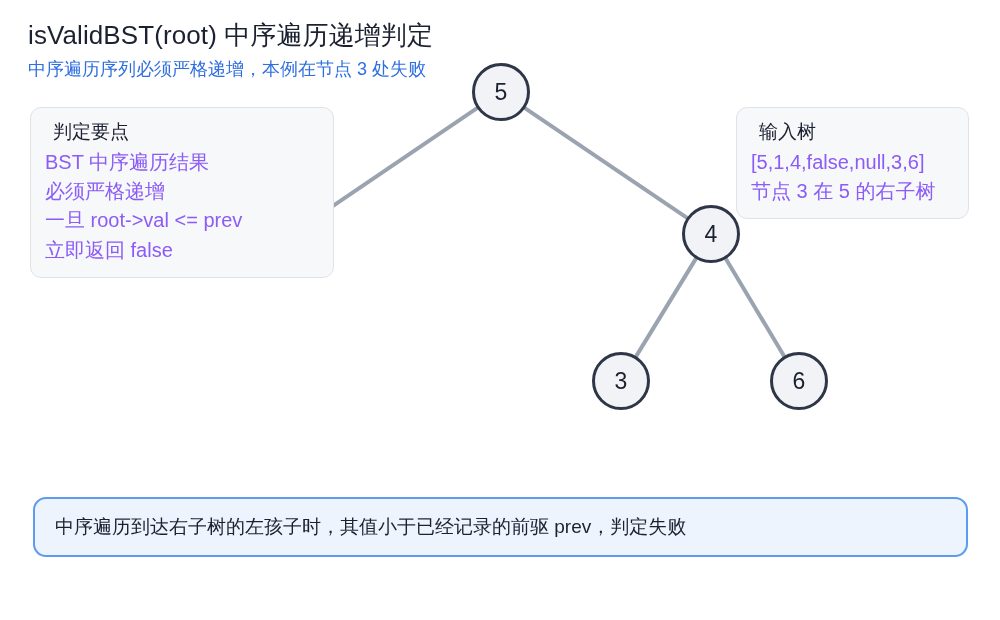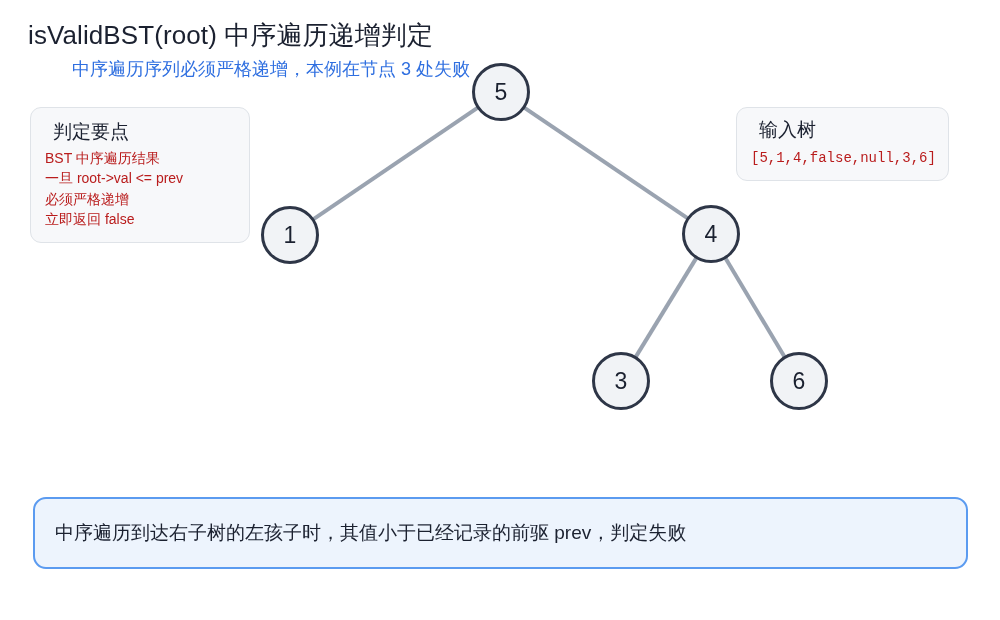--- a/index.html
+++ b/index.html
@@ -31,48 +31,47 @@
     text-align: right;
   }
   #page-subtitle {
     position: absolute;
     left: 28px;
     top: 57px;
     font-size: 18px;
     font-weight: 400;
     color: #2f6fe0;
     white-space: nowrap;
-    margin-left: 44px;
   }
 
   
   .info-panel {
     position: absolute;
     box-sizing: border-box;
     background: #f7f8fa;
     border: 1px solid #dfe3e8;
     border-radius: 11px;
     padding: 10px 14px 12px 14px;
   }
   .info-panel .panel-title {
     font-size: 19px;
     font-weight: 400;
     color: #1b2130;
     line-height: 1.45;
     margin: 0 0 2px 8px;
   }
   .info-panel .panel-line {
-    font-size: 14px;
+    font-size: 20px;
     line-height: 1.47;
-    color: #b91c1c;
+    color: #8b5cf6;
     white-space: nowrap;
   }
 
-  #panel-hint  { left: 30px;  top: 107px; width: 220px; }
-  #panel-input { left: 736px; top: 107px; width: 213px; font-family: Liberation Mono, monospace; }
+  #panel-hint  { left: 30px;  top: 107px; width: 304px; }
+  #panel-input { left: 736px; top: 107px; width: 233px; }
 
   
   #tree-canvas {
     position: absolute;
     left: 0;
     top: 0;
     width: 1000px;
     height: 620px;
   }
   .tree-node {
@@ -92,21 +91,21 @@
     line-height: 1;
   }
 
   
   #explanation-banner {
     position: absolute;
     box-sizing: border-box;
     left: 33px;
     top: 497px;
     width: 935px;
-    height: 72px;
+    height: 60px;
     background: #edf4fd;
     border: 2px solid #5b9bf0;
     border-radius: 13px;
     display: flex;
     align-items: center;
     padding: 0 20px;
   }
   #explanation-banner .banner-text {
     font-size: 19px;
     color: #1b2130;
@@ -134,28 +133,29 @@
     <div class="tree-node" style="left: 261px; top: 206px; background: rgb(241, 243, 246); border-color: rgb(46, 54, 71);">1</div>
     <div class="tree-node" style="left: 682px; top: 205px; background: rgb(241, 243, 246); border-color: rgb(46, 54, 71);">4</div>
     <div class="tree-node" style="left: 592px; top: 352px; background: rgb(241, 243, 246); border-color: rgb(46, 54, 71);">3</div>
     <div class="tree-node" style="left: 770px; top: 352px; background: rgb(241, 243, 246); border-color: rgb(46, 54, 71);">6</div>
   </div>
 
 <div class="info-panel" id="panel-hint">
   <div class="panel-title">判定要点</div>
   <div class="panel-body">
       <div class="panel-line">BST 中序遍历结果</div>
+      <div class="panel-line">必须严格递增</div>
       <div class="panel-line">一旦 root-&gt;val &lt;= prev</div>
-      <div class="panel-line">必须严格递增</div>
       <div class="panel-line">立即返回 false</div>
     </div>
 </div>
 
 <div class="info-panel" id="panel-input">
   <div class="panel-title">输入树</div>
   <div class="panel-body">
       <div class="panel-line">[5,1,4,false,null,3,6]</div>
+      <div class="panel-line">节点 3 在 5 的右子树</div>
     </div>
 </div>
 
 <div id="explanation-banner">
   <span class="banner-text">中序遍历到达右子树的左孩子时，其值小于已经记录的前驱 prev，判定失败</span>
 </div>
 
 </body></html>

